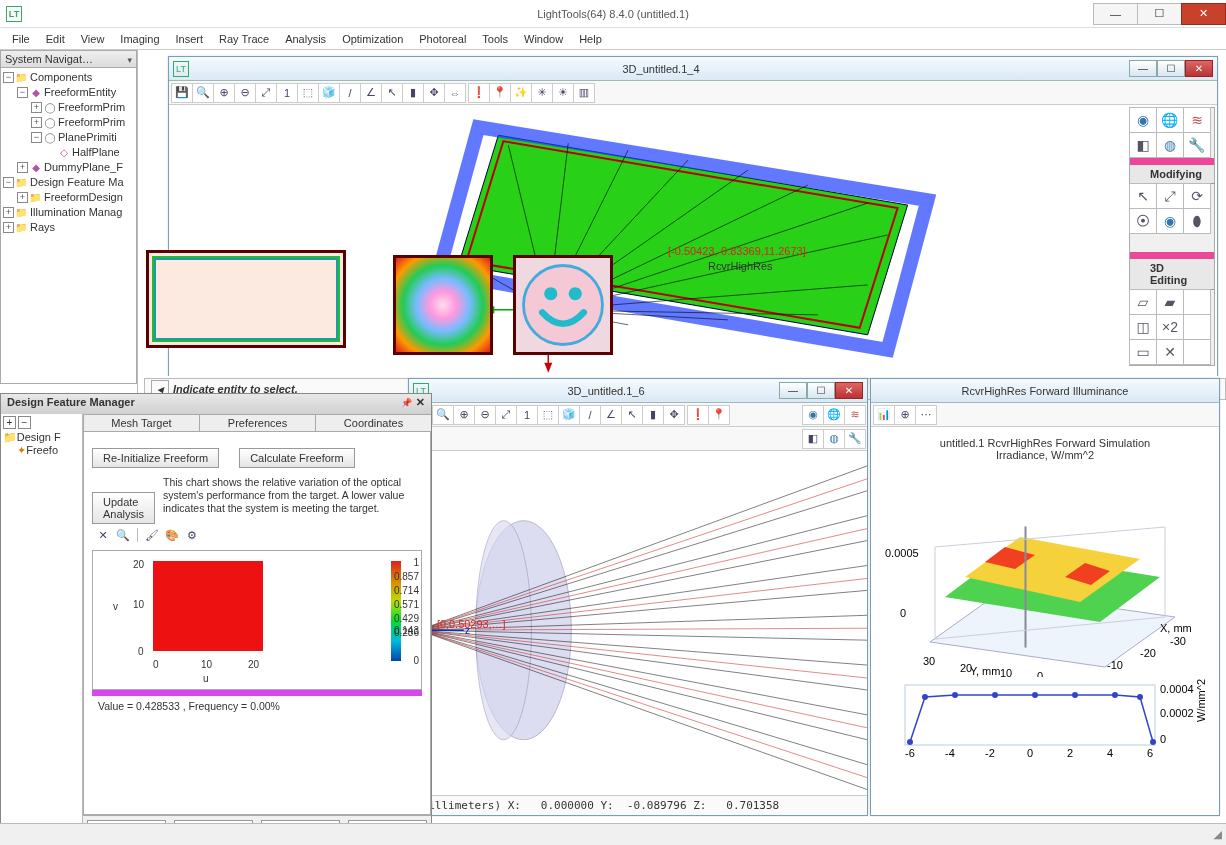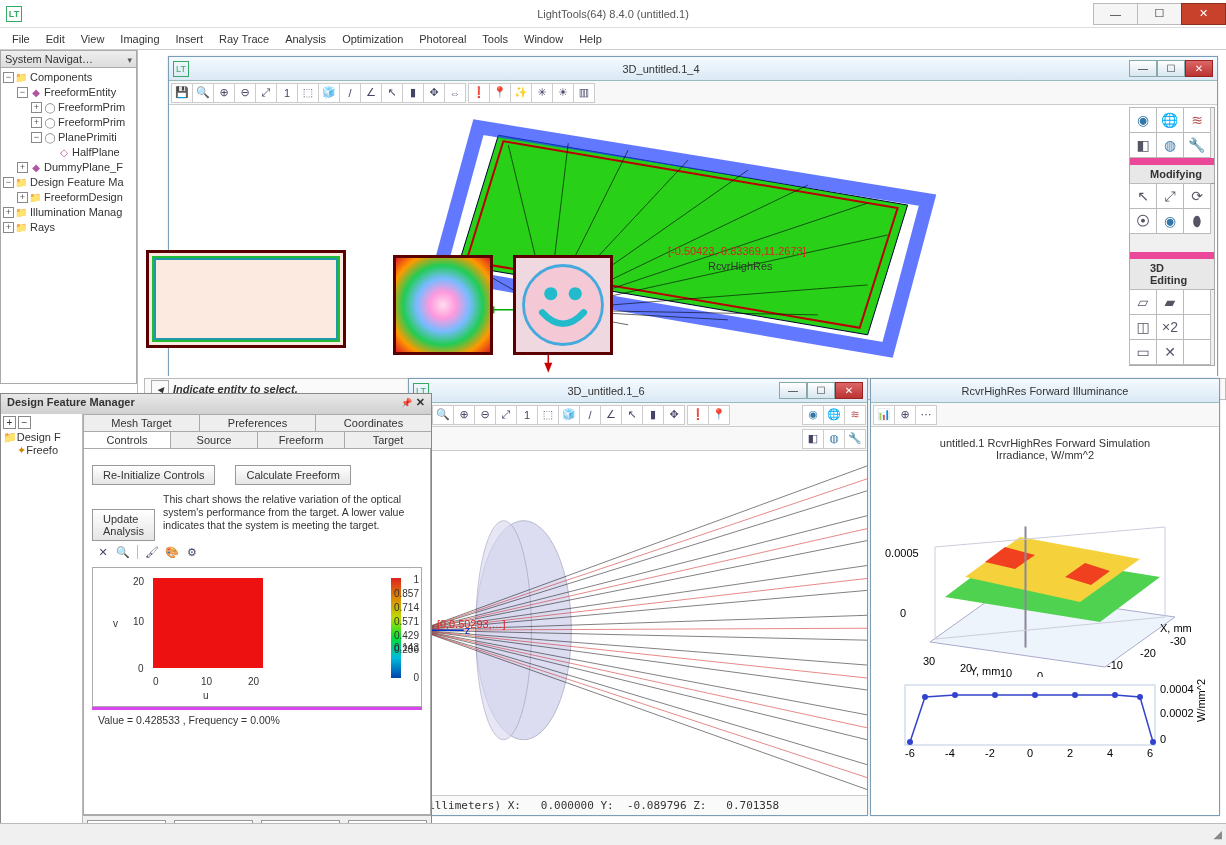--- a/index.html
+++ b/index.html
@@ -94,21 +94,21 @@
 .tabs.row1 .tab{flex:1;}
 .tabs.row2 .tab{flex:1;}
 .tab-content{flex:1;border:1px solid #aaa;background:#fff;padding:8px;overflow:hidden;position:relative;}
 .tab-content label{display:flex;align-items:center;gap:4px;}
 .btn{border:1px solid #999;background:linear-gradient(#fff,#e5e5e5);padding:3px 10px;cursor:default;display:inline-block;}
 .chart-note{font-size:10.5px;color:#333;margin-top:8px;line-height:13px;}
 .dfm .mini-chart{border:1px solid #aaa;background:#fff;margin-top:4px;height:140px;position:relative;}
 .dfm .mini-chart .redsq{position:absolute;left:60px;top:10px;width:110px;height:90px;background:#e11;}
 .dfm .mini-chart .axis{position:absolute;font-size:10px;}
 .dfm .mini-chart .colorbar{position:absolute;right:20px;top:10px;width:10px;height:100px;background:linear-gradient(to top,#04a,#0bd,#0d3,#bd0,#d80,#d22);}
-.dfm .status{padding:4px 6px;border-top:3px solid #d946ef;font-size:10.5px;}
+.dfm .status{padding:4px 6px;border-top:6px solid #d946ef;font-size:10.5px;}
 .dfm .btnrow{display:flex;border-top:1px solid #aaa;}
 .dfm .btnrow .btn{flex:1;margin:4px;text-align:center;}
 .dfm .btnrow .btn.disabled{color:#999;}
 
 
 .chart-tb{display:flex;gap:2px;padding:2px;}
 .chart-tb .ctb{width:18px;height:18px;display:flex;align-items:center;justify-content:center;font-size:11px;color:#446;cursor:default;}
 .chart-tb .sep{width:1px;background:#bbb;margin:2px 3px;}
 
 
@@ -554,29 +554,23 @@
         </div>
       <div class="node"><span class="expander minus"></span><span class="ico folder">📁</span><span>Design F</span></div>
       <div class="node sel" style="padding-left:14px;"><span class="expander plus"></span><span class="ico cube" style="color:#c80;">✦</span><span>Freefo</span></div>
     </div>
     <div class="dfm-main">
       <div class="tabs row1">
         <span class="tab">Mesh Target</span>
         <span class="tab">Preferences</span>
         <span class="tab">Coordinates</span>
       </div>
-      <div class="tabs row2">
-        <span class="tab active">Controls</span>
-        <span class="tab">Source</span>
-        <span class="tab">Freeform</span>
-        <span class="tab">Target</span>
-      </div>
       <div class="tab-content">
         <div style="margin-top:8px;display:flex;gap:20px;">
-          <span class="btn">Re-Initialize Controls</span>
+          <span class="btn">Re-Initialize Freeform</span>
           <span class="btn">Calculate Freeform</span>
         </div>
         <div style="display:flex;gap:8px;">
           <div style="margin-top:24px;"><span class="btn">Update Analysis</span></div>
           <div class="chart-note">This chart shows the relative variation of the optical system's performance from the target. A lower value indicates that the system is meeting the target.</div>
         </div>
         <div class="chart-tb">
           <span class="ctb">✕</span>
           <span class="ctb">🔍</span>
           <span class="sep"></span>

